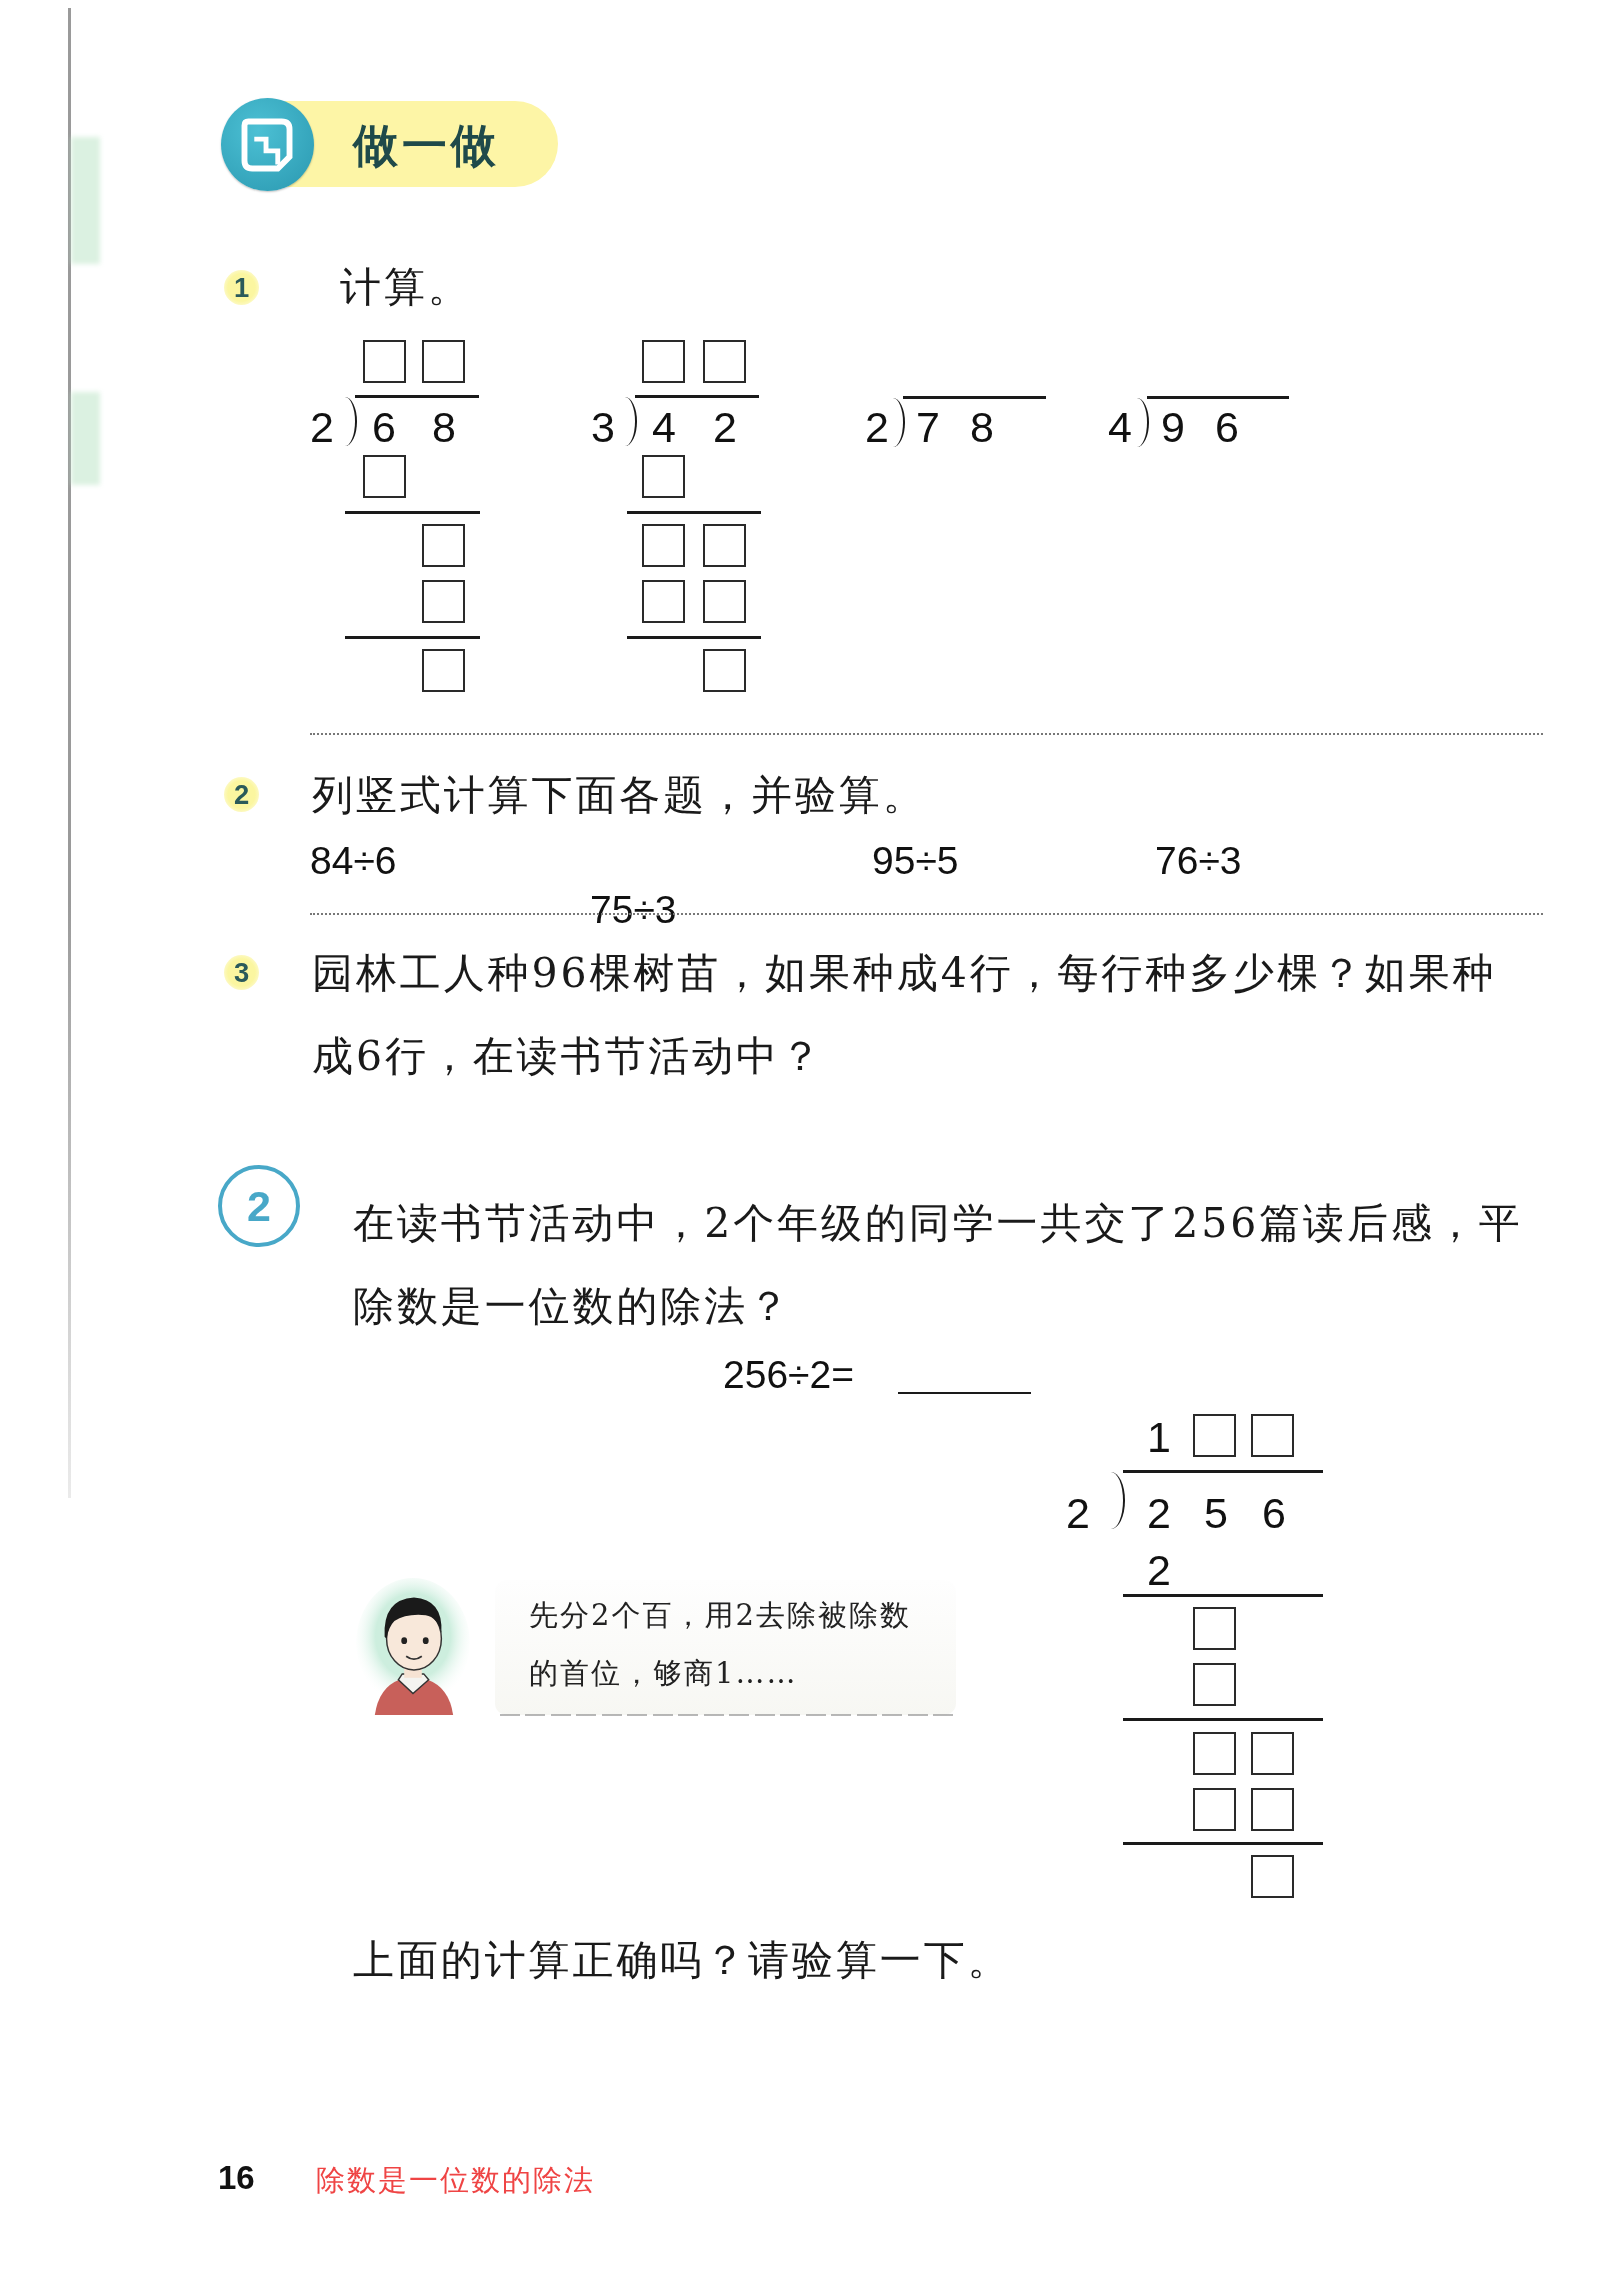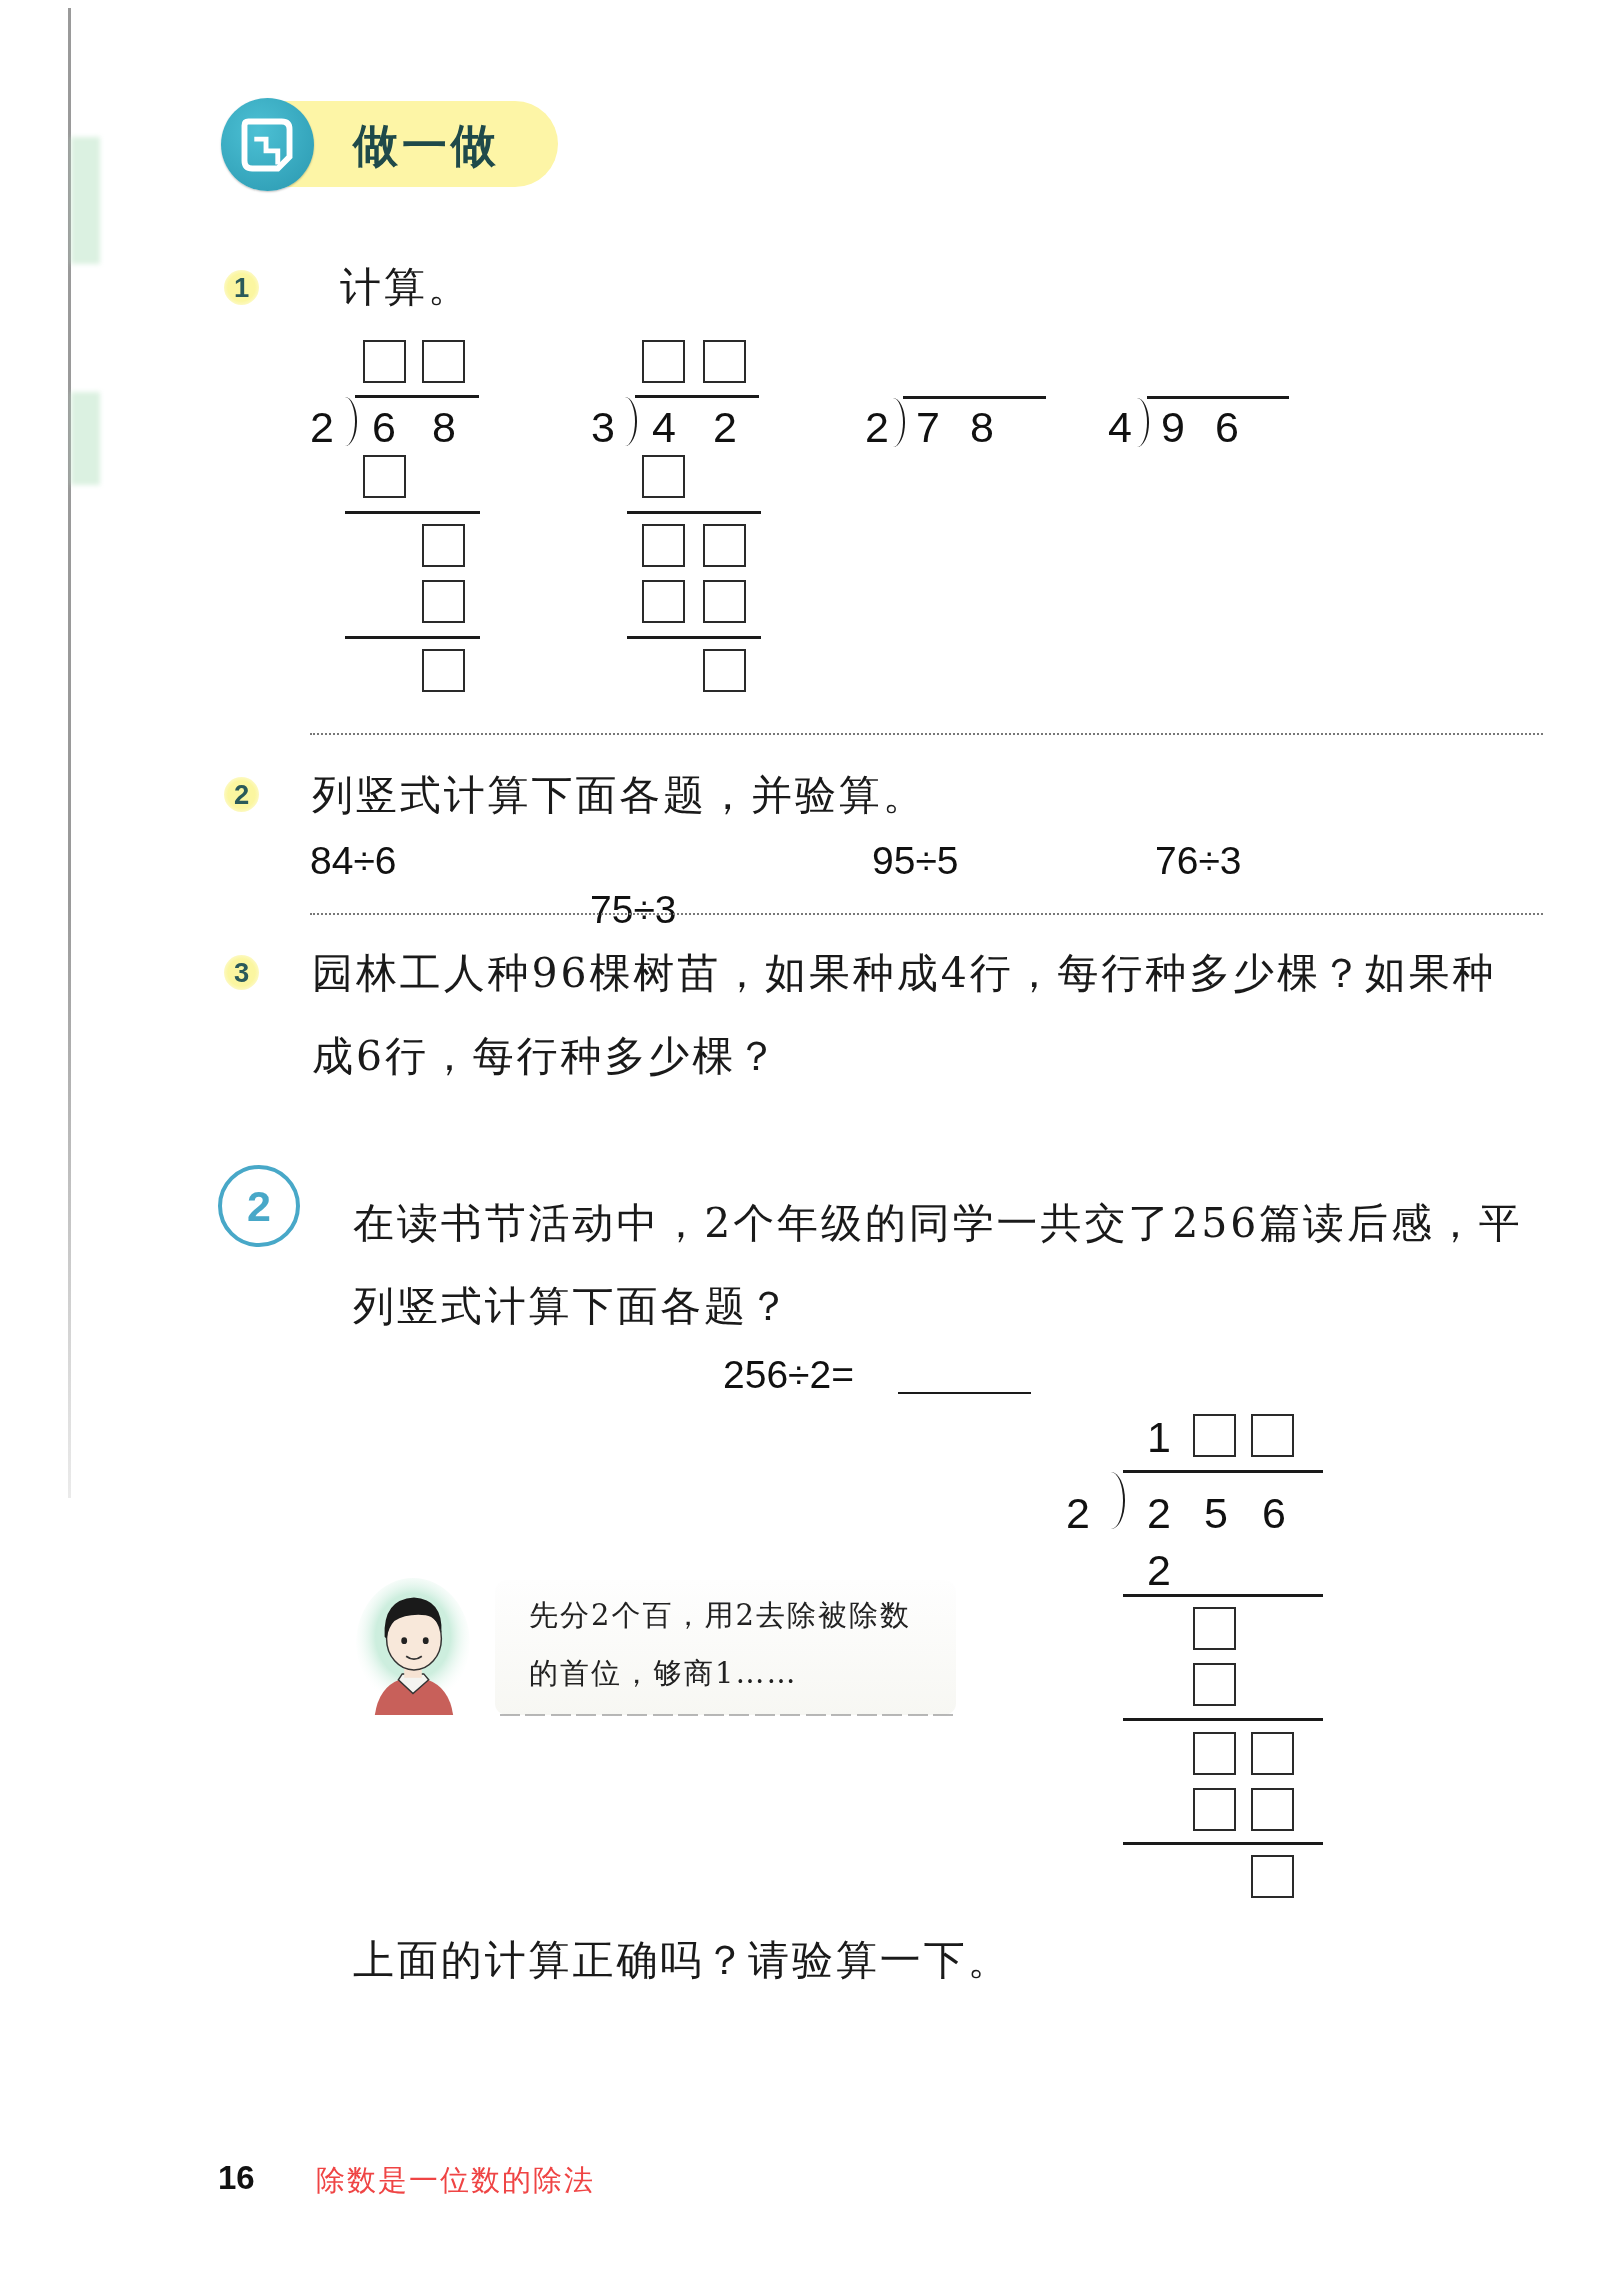--- a/index.html
+++ b/index.html
@@ -118,25 +118,25 @@
 <div class="q-text" style="left:312px;top:768px;">列竖式计算下面各题，并验算。</div>
 <div class="expr" style="left:310px;top:839px;">84÷6</div>
 <div class="expr" style="left:590px;top:888px;">75÷3</div>
 <div class="expr" style="left:872px;top:839px;">95÷5</div>
 <div class="expr" style="left:1155px;top:839px;">76÷3</div>
 
 <div class="dotline" style="top:913px;"></div>
 
 <div class="badge-small" style="left:224px;top:955px;">3</div>
 <div class="q-text" style="left:312px;top:946px;">园林工人种96棵树苗，如果种成4行，每行种多少棵？如果种</div>
-<div class="q-text" style="left:312px;top:1029px;">成6行，每行种多少棵？</div>
+<div class="q-text" style="left:312px;top:1029px;">成6行，在读书节活动中？</div>
 
 <div class="badge-circle" style="left:218px;top:1165px;">2</div>
 <div class="q-text" style="left:353px;top:1196px;">在读书节活动中，2个年级的同学一共交了256篇读后感，平</div>
-<div class="q-text" style="left:353px;top:1279px;">列竖式计算下面各题？</div>
+<div class="q-text" style="left:353px;top:1279px;">除数是一位数的除法？</div>
 
 <div class="expr" style="left:723px;top:1353px;">256÷2=</div>
 <div class="hline" style="left:898px;top:1392px;width:133px;height:2px;"></div>
 
 <div>
   <div class="num" style="left:1147px;top:1416px;">1</div>
   <div class="box" style="left:1193px;top:1414px;"></div>
   <div class="box" style="left:1251px;top:1414px;"></div>
   <div class="hline" style="left:1123px;top:1470px;width:200px;"></div>
   <div class="bracket" style="left:1111px;top:1472px;height:57px;"></div>

